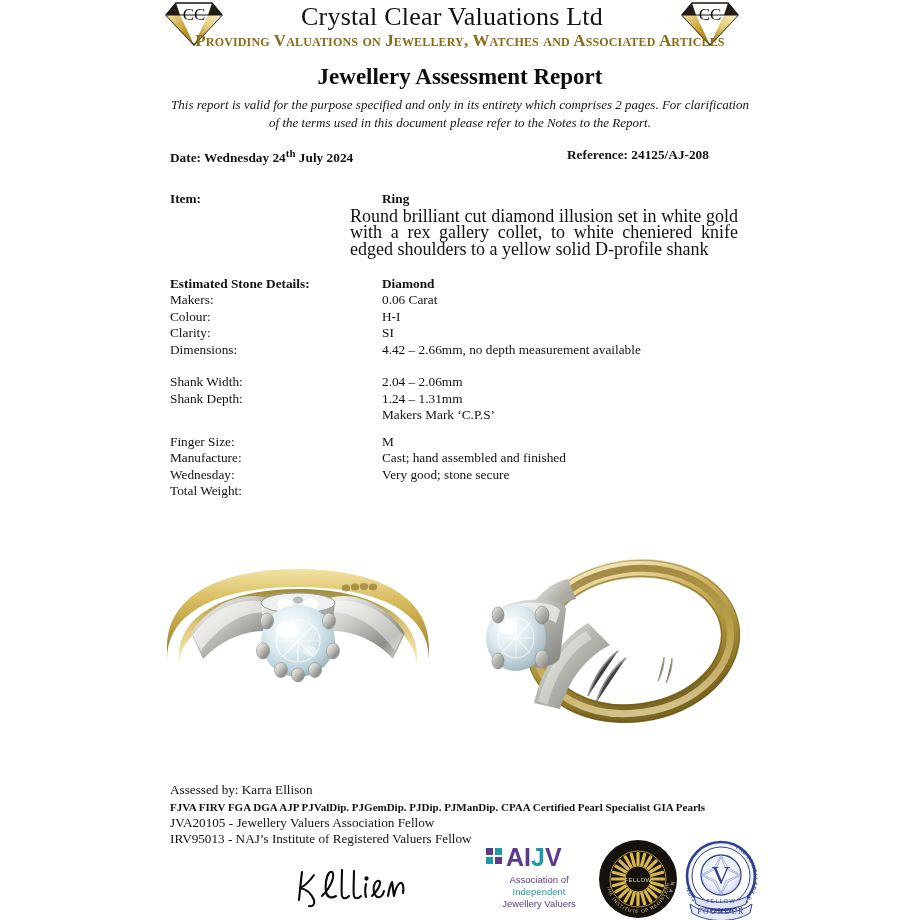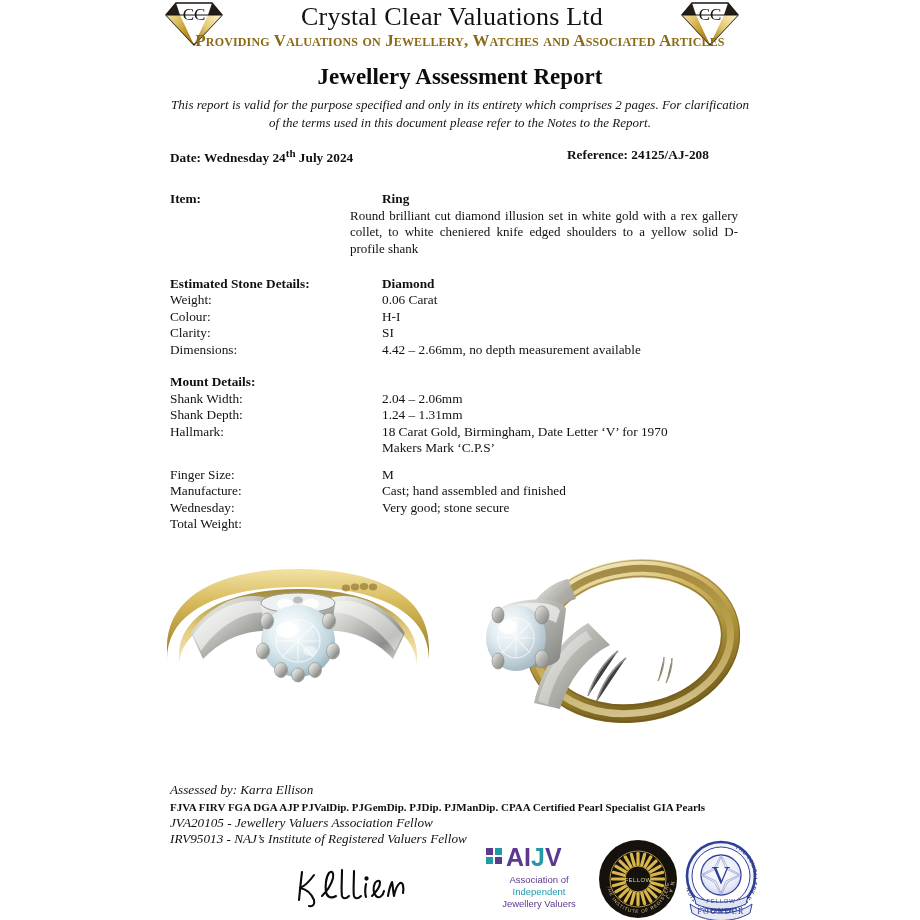--- a/index.html
+++ b/index.html
@@ -105,21 +105,21 @@
   .spec-row.b .spec-label,
   .spec-row.b .spec-value { font-weight: bold; }
 
   .desc-block {
     position: absolute;
     left: 350px;
     top: 16.5px;
     width: 388px;
     line-height: 16.5px;
     text-align: justify;
-    font-size: 13px;
+    font-size: 18px;
   }
   .gap-sm { height: 10px; }
   .gap-md { height: 16px; }
 
   
   .photos {
     position: absolute;
     left: 0; top: 545px;
     width: 920px;
     height: 185px;
@@ -128,21 +128,21 @@
   .photo-1 { left: 163px; top: 10px; width: 270px; height: 165px; }
   .photo-2 { left: 468px; top: 8px; width: 290px; height: 170px; }
 
   
   .footer {
     position: absolute;
     left: 170px;
     top: 782px;
     width: 730px;
   }
-  .f-line { font-size: 13.2px; line-height: 16.5px; white-space: nowrap; font-style: italic; }
+  .f-line { font-size: 13.2px; line-height: 16.5px; white-space: nowrap; }
   .f-quals {
     font-size: 11px;
     font-weight: bold;
     line-height: 16px;
     white-space: nowrap;
   }
   .signature {
     position: absolute;
     left: 292px;
     top: 862px;
@@ -234,53 +234,46 @@
     </div>
   </div>
 
   <div class="gap-md"></div>
   <div>
     <div class="spec-row b">
       <span class="spec-label">Estimated Stone Details:</span>
       <span class="spec-value">Diamond</span>
     </div>
     <div class="spec-row">
-      <span class="spec-label">Weight:</span>
+      <span class="spec-label">Makers:</span>
       <span class="spec-value">0.06 Carat</span>
     </div>
     <div class="spec-row">
       <span class="spec-label">Colour:</span>
       <span class="spec-value">H-I</span>
     </div>
     <div class="spec-row">
       <span class="spec-label">Clarity:</span>
       <span class="spec-value">SI</span>
     </div>
     <div class="spec-row">
       <span class="spec-label">Dimensions:</span>
       <span class="spec-value">4.42 – 2.66mm, no depth measurement available</span>
     </div>
   </div>
 
   <div class="gap-md"></div>
   <div>
-    <div class="spec-row b">
-      <span class="spec-label">Mount Details:</span>
-    </div>
     <div class="spec-row">
       <span class="spec-label">Shank Width:</span>
       <span class="spec-value">2.04 – 2.06mm</span>
     </div>
     <div class="spec-row">
       <span class="spec-label">Shank Depth:</span>
       <span class="spec-value">1.24 – 1.31mm</span>
-    </div>
-    <div class="spec-row">
-      <span class="spec-label">Hallmark:</span>
-      <span class="spec-value">18 Carat Gold, Birmingham, Date Letter ‘V’ for 1970</span>
     </div>
     <div class="spec-row">
       <span class="spec-label"></span>
       <span class="spec-value">Makers Mark ‘C.P.S’</span>
     </div>
 
     <div class="gap-sm"></div>
 
     <div class="spec-row">
       <span class="spec-label">Finger Size:</span>

